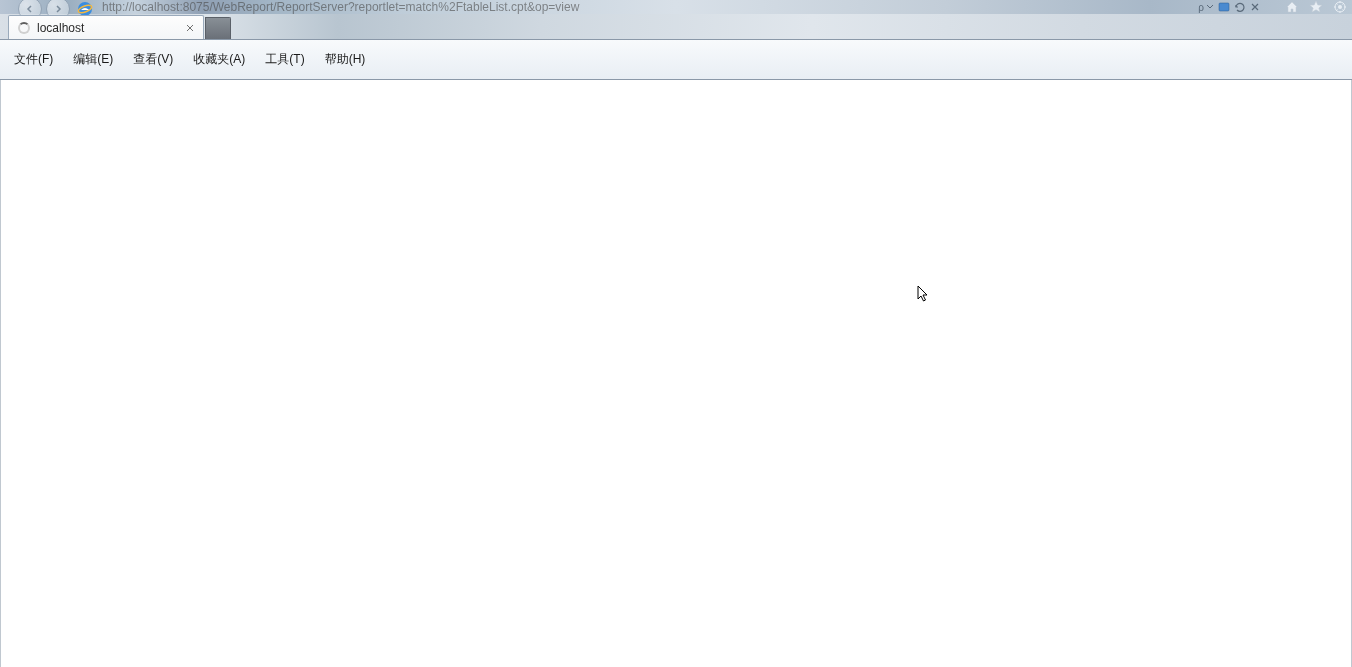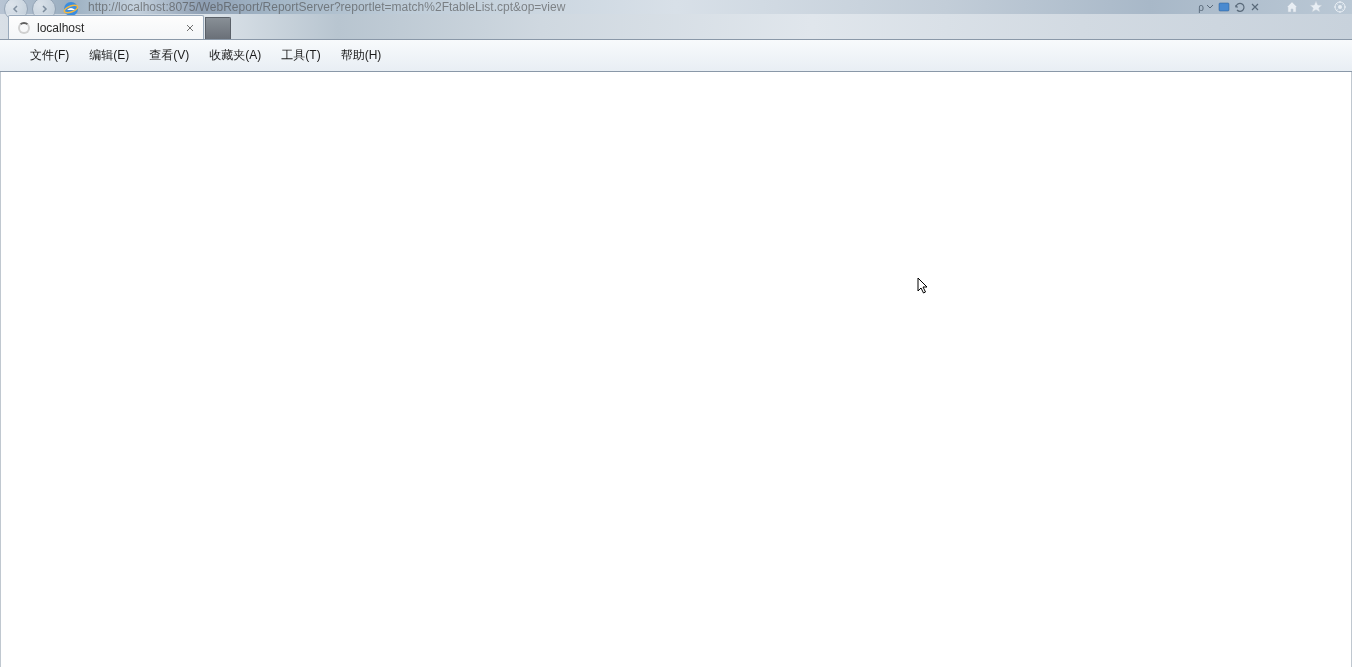--- a/index.html
+++ b/index.html
@@ -25,21 +25,21 @@
         #bac8d5 100%);
       display: flex;
       align-items: center;
       position: relative;
     }
     
     .nav-section {
       display: flex;
       align-items: center;
       height: 14px;
-      padding-left: 2px;
+      padding-left: 16px;
     }
     
     .nav-btn {
       width: 28px;
       height: 14px;
       display: flex;
       align-items: center;
       justify-content: center;
     }
     
@@ -175,26 +175,26 @@
       width: 26px;
       height: 22px;
       background: linear-gradient(to bottom, #888f96, #6a7078);
       border: 1px solid #5a6068;
       border-bottom: none;
       margin-left: 1px;
       border-top-right-radius: 2px;
     }
     
     .menubar {
-      height: 32px;
+      height: 40px;
       background: linear-gradient(to bottom, #f8fafc, #e8eef4);
       border-bottom: 1px solid #8a98a8;
       display: flex;
       align-items: center;
-      padding-left: 20px;
+      padding-left: 4px;
     }
     
     .menu-item {
       padding: 3px 10px;
       font-size: 12px;
       color: #1a1a1a;
       cursor: default;
     }
     
     .content-area {

